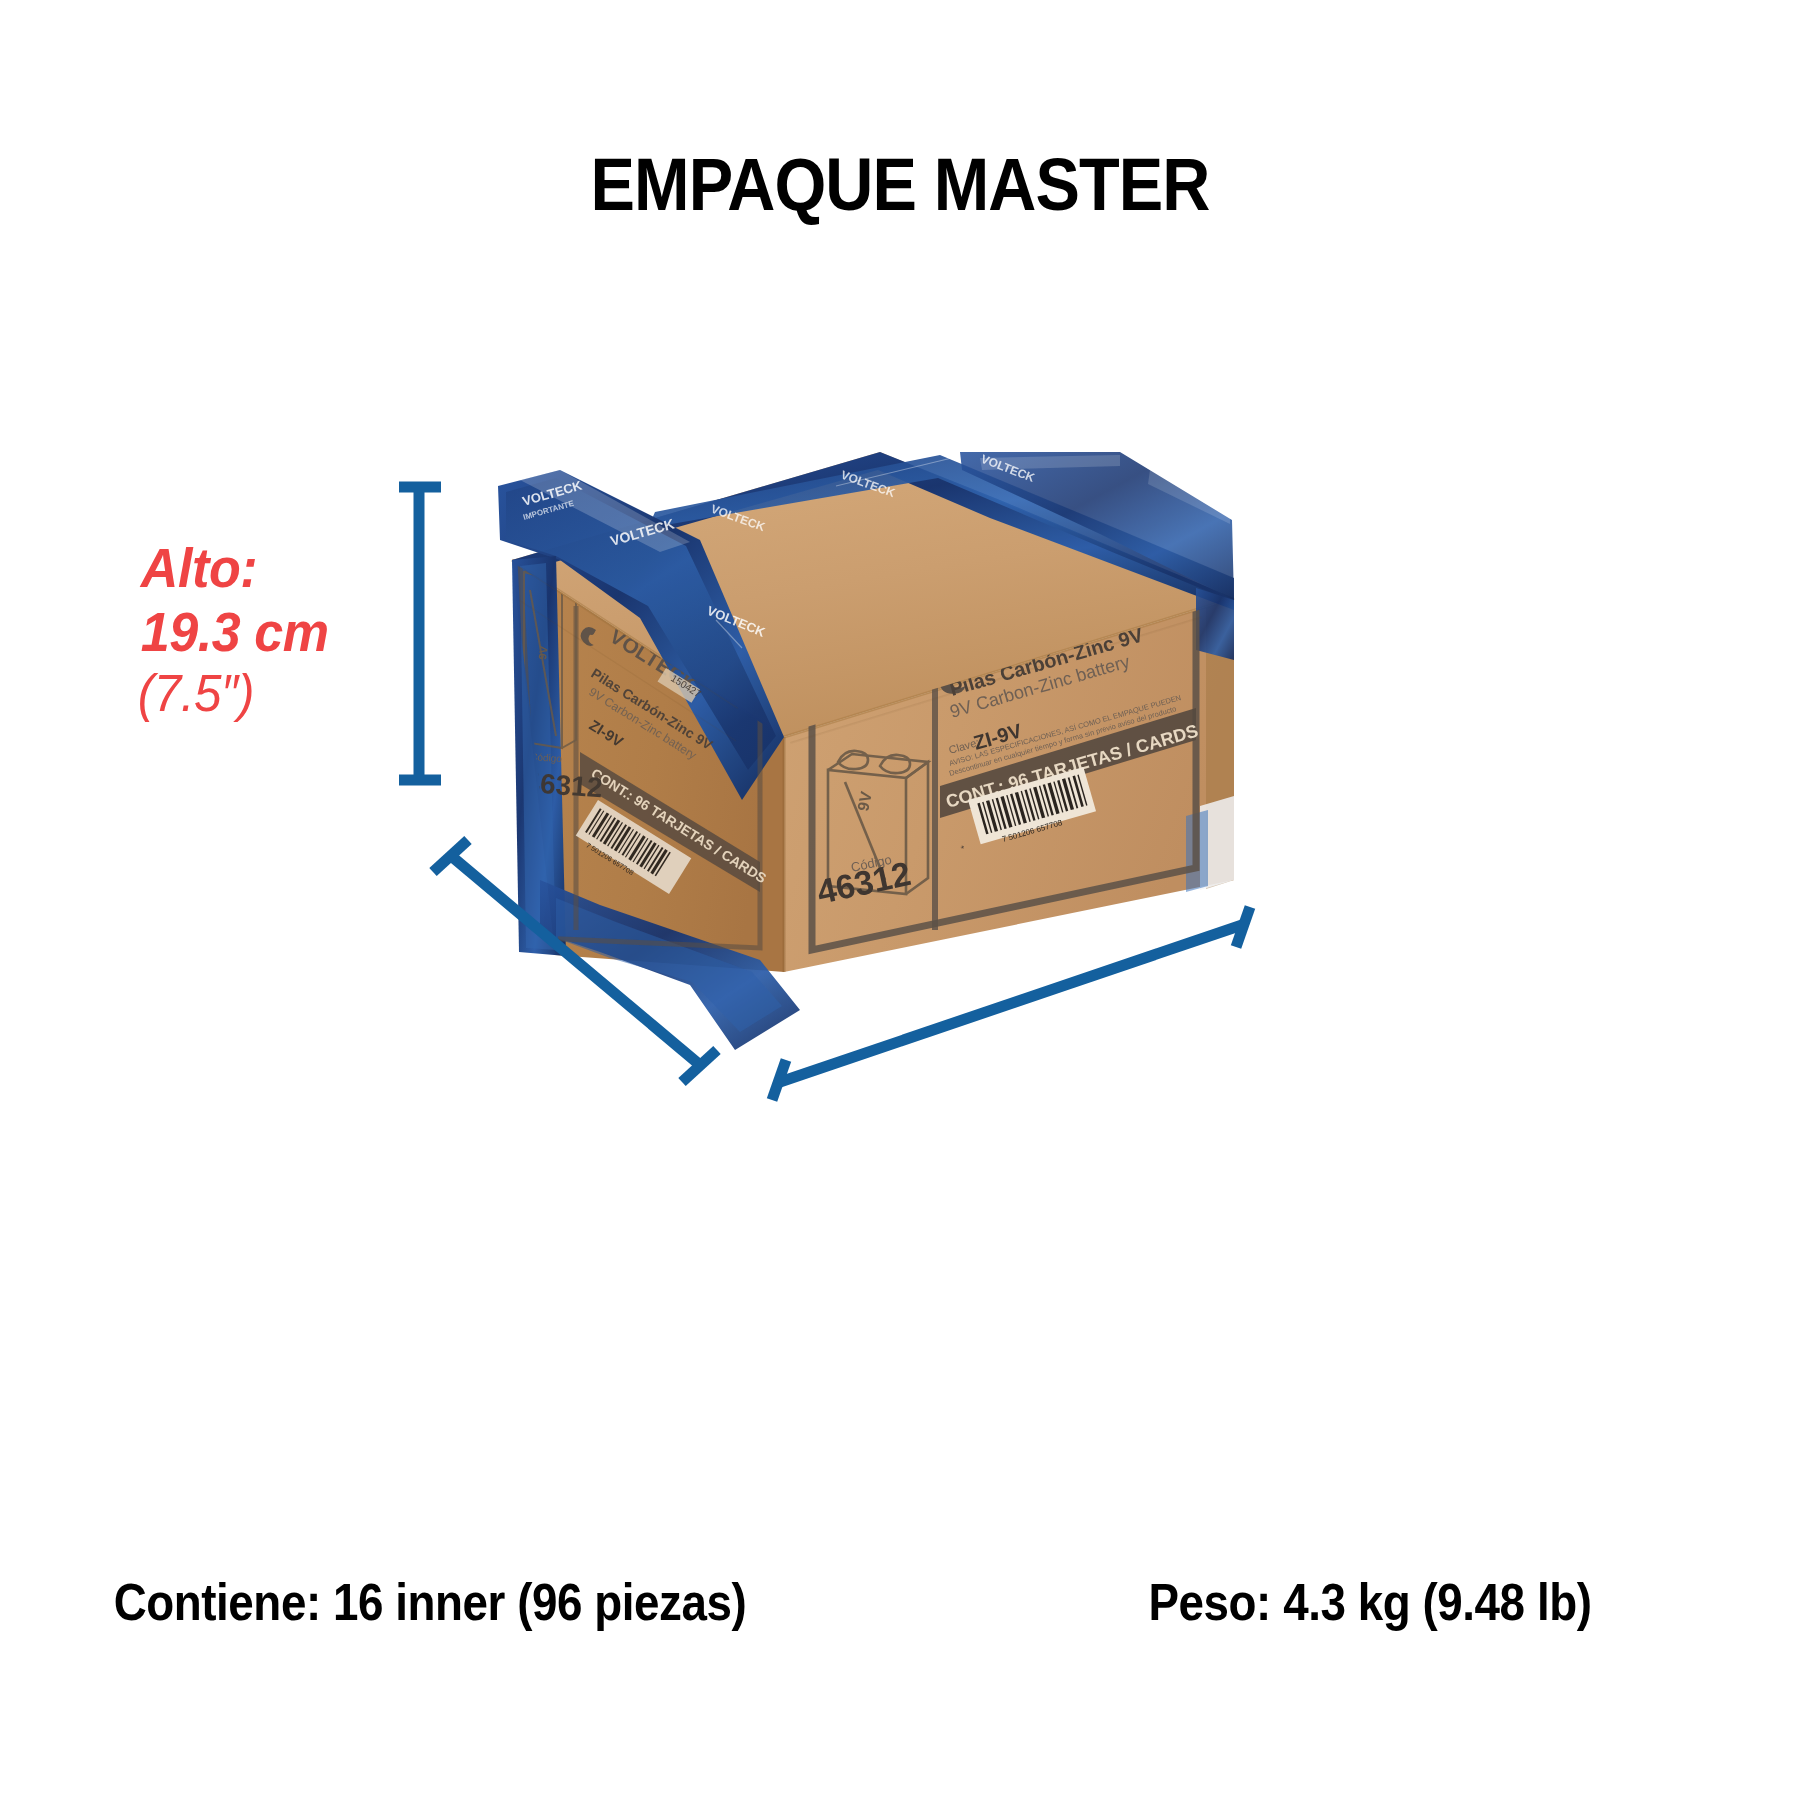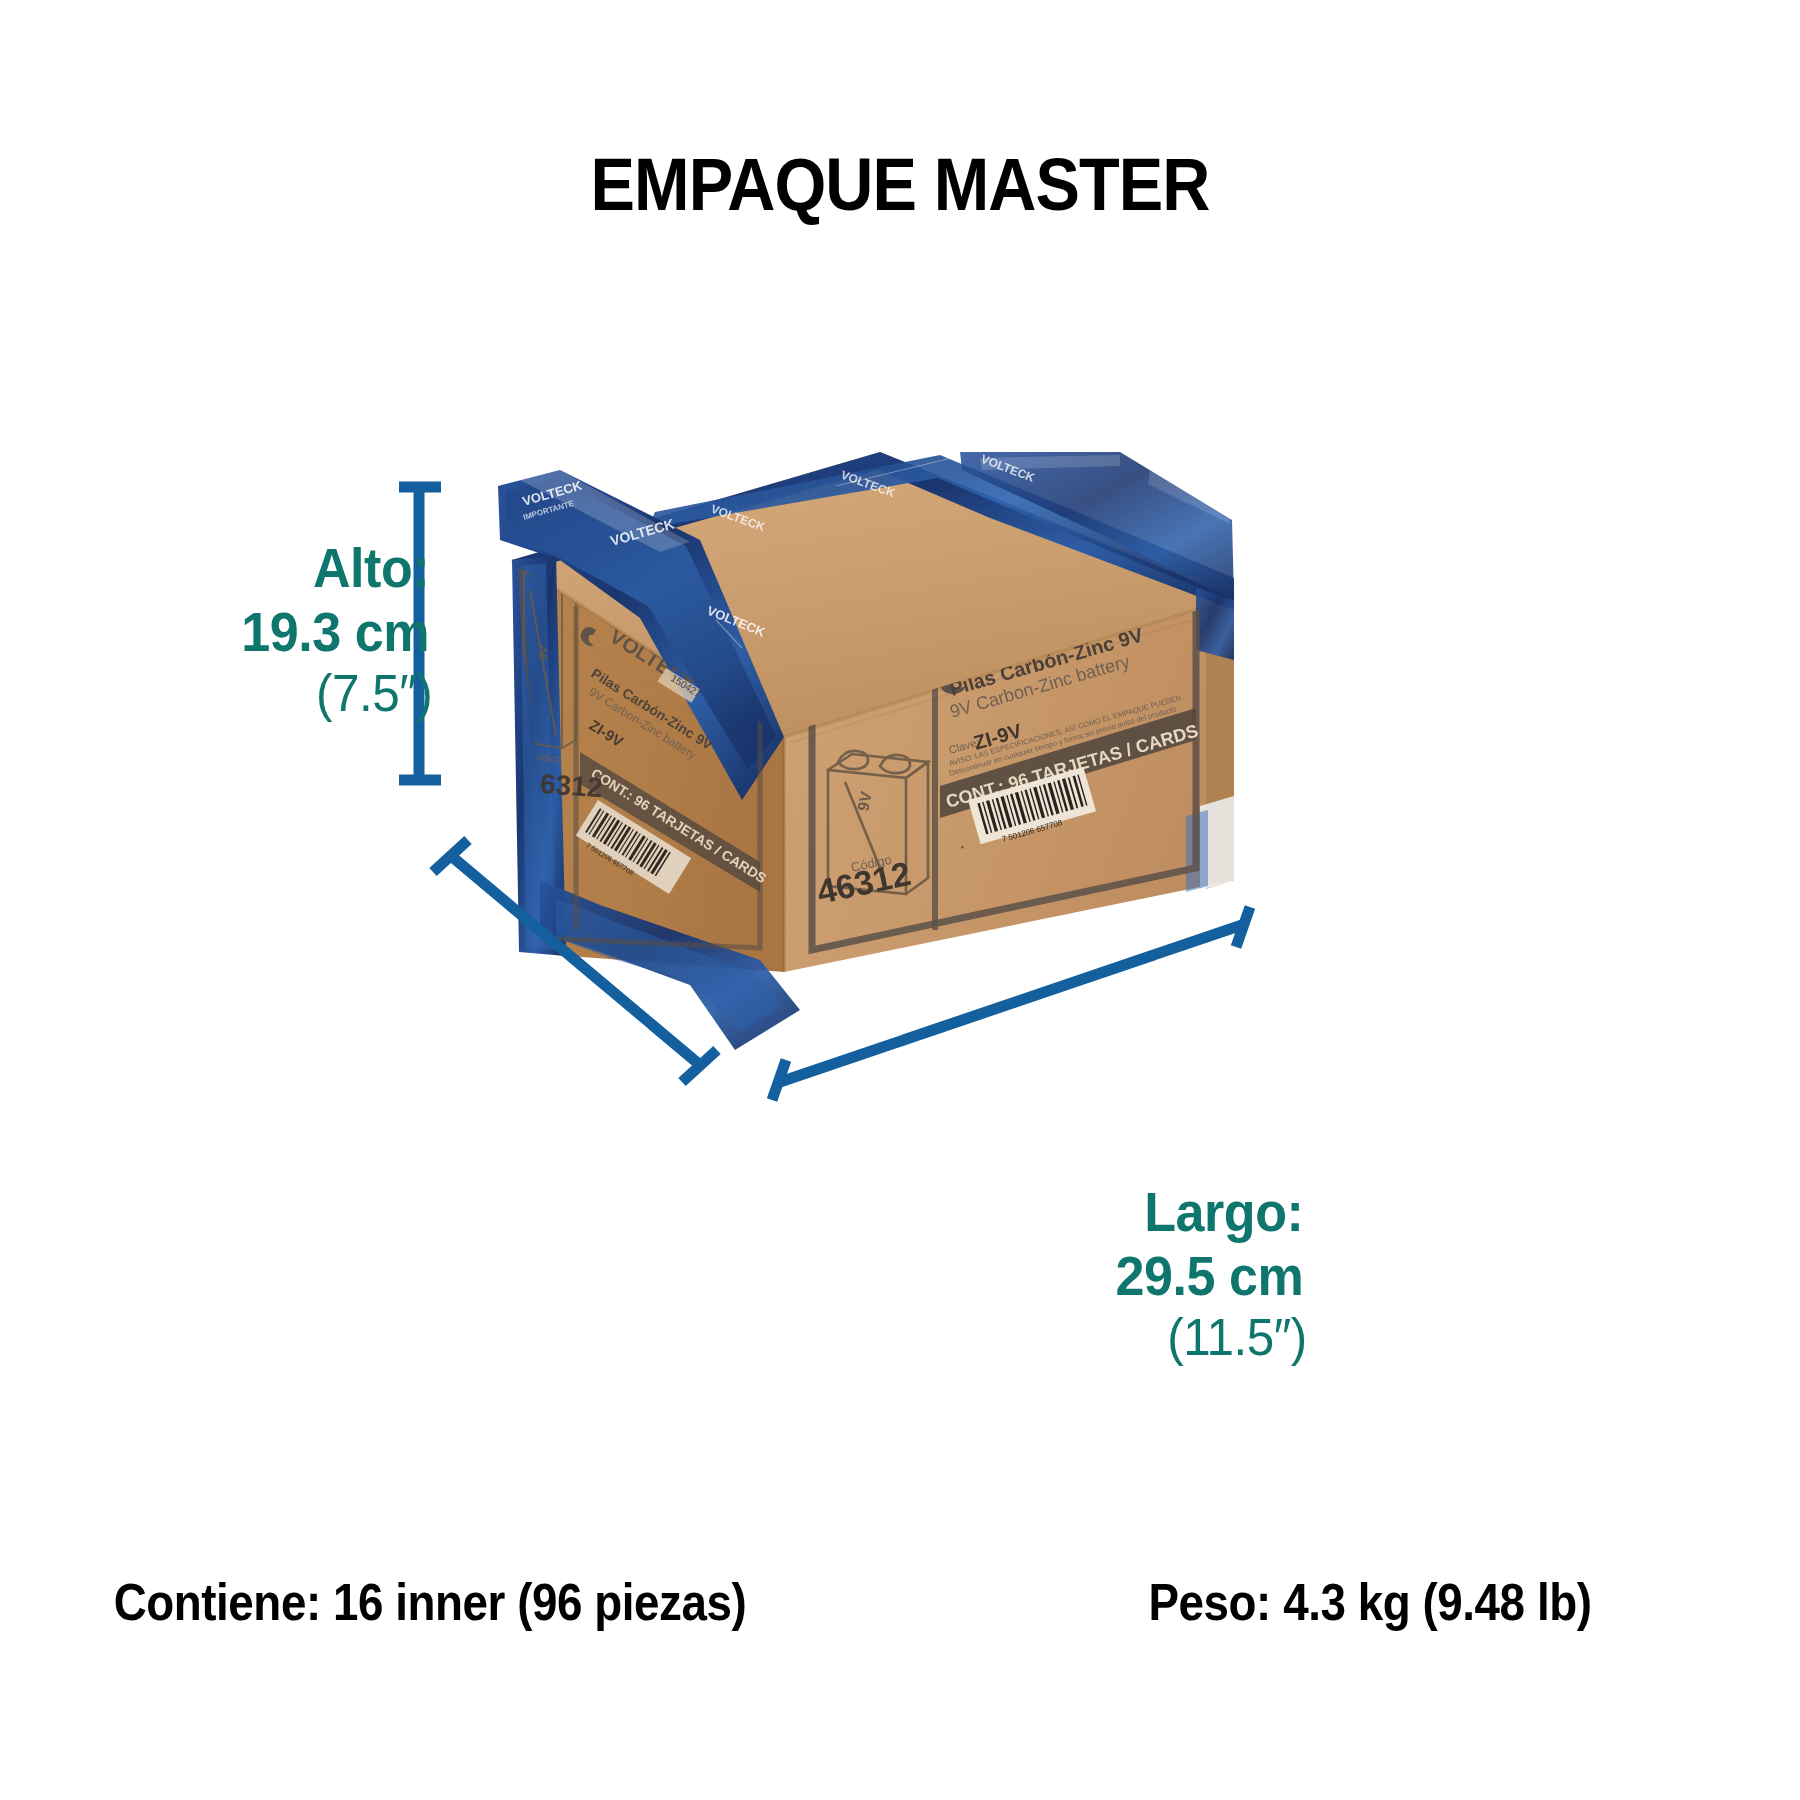--- a/index.html
+++ b/index.html
@@ -20,21 +20,21 @@
     text-align:center;
     font-size:74px;
     font-weight:700;
     letter-spacing:-1px;
     color:#000;
     transform:scaleX(.90);
     font-family:"Liberation Sans", sans-serif;
   }
 
   
-  .dim{position:absolute;color:#0f766e;font-weight:700;line-height:1.14;text-align:right;}
+  .dim{position:absolute;color:#ef4444;font-weight:700;line-height:1.14;text-align:left;font-style:italic;}
   .dim .l1{font-size:56px;letter-spacing:-.5px;transform:scaleX(.93);}
   .dim .l2{font-size:56px;letter-spacing:-.5px;transform:scaleX(.93);}
   .dim .l3{font-size:52px;font-weight:400;letter-spacing:-.5px;transform:scaleX(.95);}
 
   #dim-alto{left:130px;top:536px;width:310px;}
   #dim-ancho{left:318px;top:1090px;width:330px;}
   #dim-largo{left:985px;top:1180px;width:330px;}
 
   
   .bottom{
@@ -300,22 +300,17 @@
     </g>
   </svg>
 
   <div class="dim" id="dim-alto">
     <div class="l1">Alto:</div>
     <div class="l2">19.3 cm</div>
     <div class="l3">(7.5″)</div>
   </div>
 
 
-  <div class="dim" id="dim-largo">
-    <div class="l1">Largo:</div>
-    <div class="l2">29.5 cm</div>
-    <div class="l3">(11.5″)</div>
-  </div>
 
   <div class="bottom" id="contiene">Contiene: 16 inner (96 piezas)</div>
   <div class="bottom" id="peso">Peso: 4.3 kg (9.48 lb)</div>
 
 </div>
 
 </body></html>

